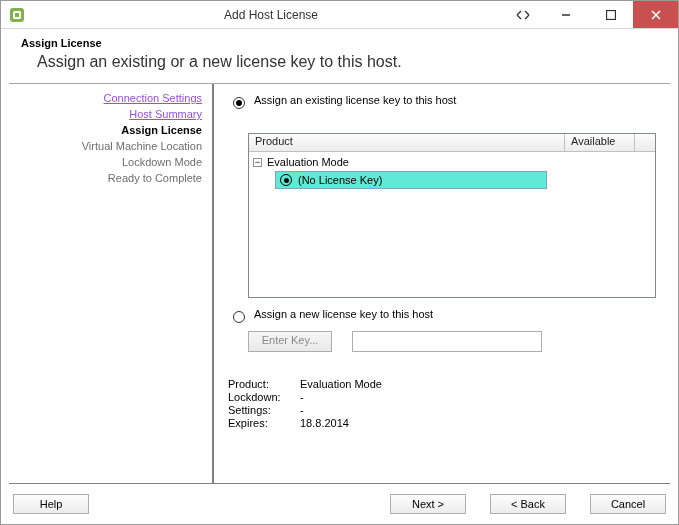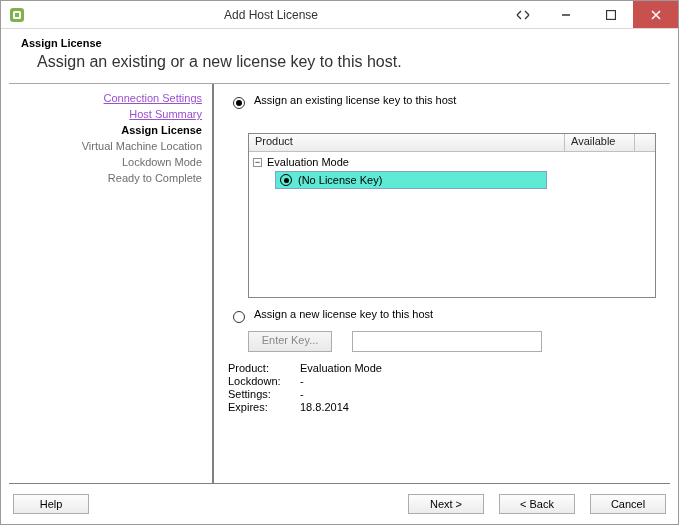--- a/index.html
+++ b/index.html
@@ -46,28 +46,28 @@
   .exp-box { width:9px; height:9px; border:1px solid #919191; display:flex; align-items:center; justify-content:center; margin-right:5px; font-size:9px; line-height:0; background:#fff; }
   .tree-leaf { margin-left:22px; display:flex; align-items:center; height:18px; border:1px solid #7da2ce; background:#5eead4; padding:0 4px; width:272px; margin-top:1px; }
   .bullet { width:12px; height:12px; border:1.5px solid #000; border-radius:50%; margin-right:6px; position:relative; }
   .bullet::after { content:""; position:absolute; left:2.5px; top:2.5px; width:5px; height:5px; background:#000; border-radius:50%; }
 
   .radio-row2 { display:flex; align-items:flex-start; margin:10px 0 8px 0; }
   .keyrow { margin-left:20px; display:flex; gap:20px; margin-bottom:8px; }
   .btn { border:1px solid #adadad; background:linear-gradient(#f6f6f6,#e9e9e9); padding:2px 12px; font-size:11px; color:#888; min-width:84px; text-align:center; }
   .key-input { width:190px; height:21px; border:1px solid #abadb3; background:#fff; padding:1px 4px; font-size:11px; }
 
-  .summary { margin-top:2px; }
+  .summary { margin-top:18px; }
   .summary table { border-collapse:collapse; }
   .summary td { font-size:11px; padding:0 0 1px 0; color:#000; }
   .summary td.k { width:72px; }
   .summary td.v {}
 
   
-  .footer { height:40px; display:flex; align-items:center; padding:0 12px; gap:15px; }
+  .footer { height:40px; display:flex; align-items:center; padding:0 12px; gap:24px; }
   .footer .spacer { flex:1; }
   .wbtn { border:1px solid #adadad; background:linear-gradient(#fdfdfd,#ececec); padding:3px 0; width:76px; text-align:center; font-size:11px; cursor:default; }
   .wbtn.help { width:76px; }
 </style>
 </head>
 <body>
 
 <div class="window">
 
   <div class="titlebar">

